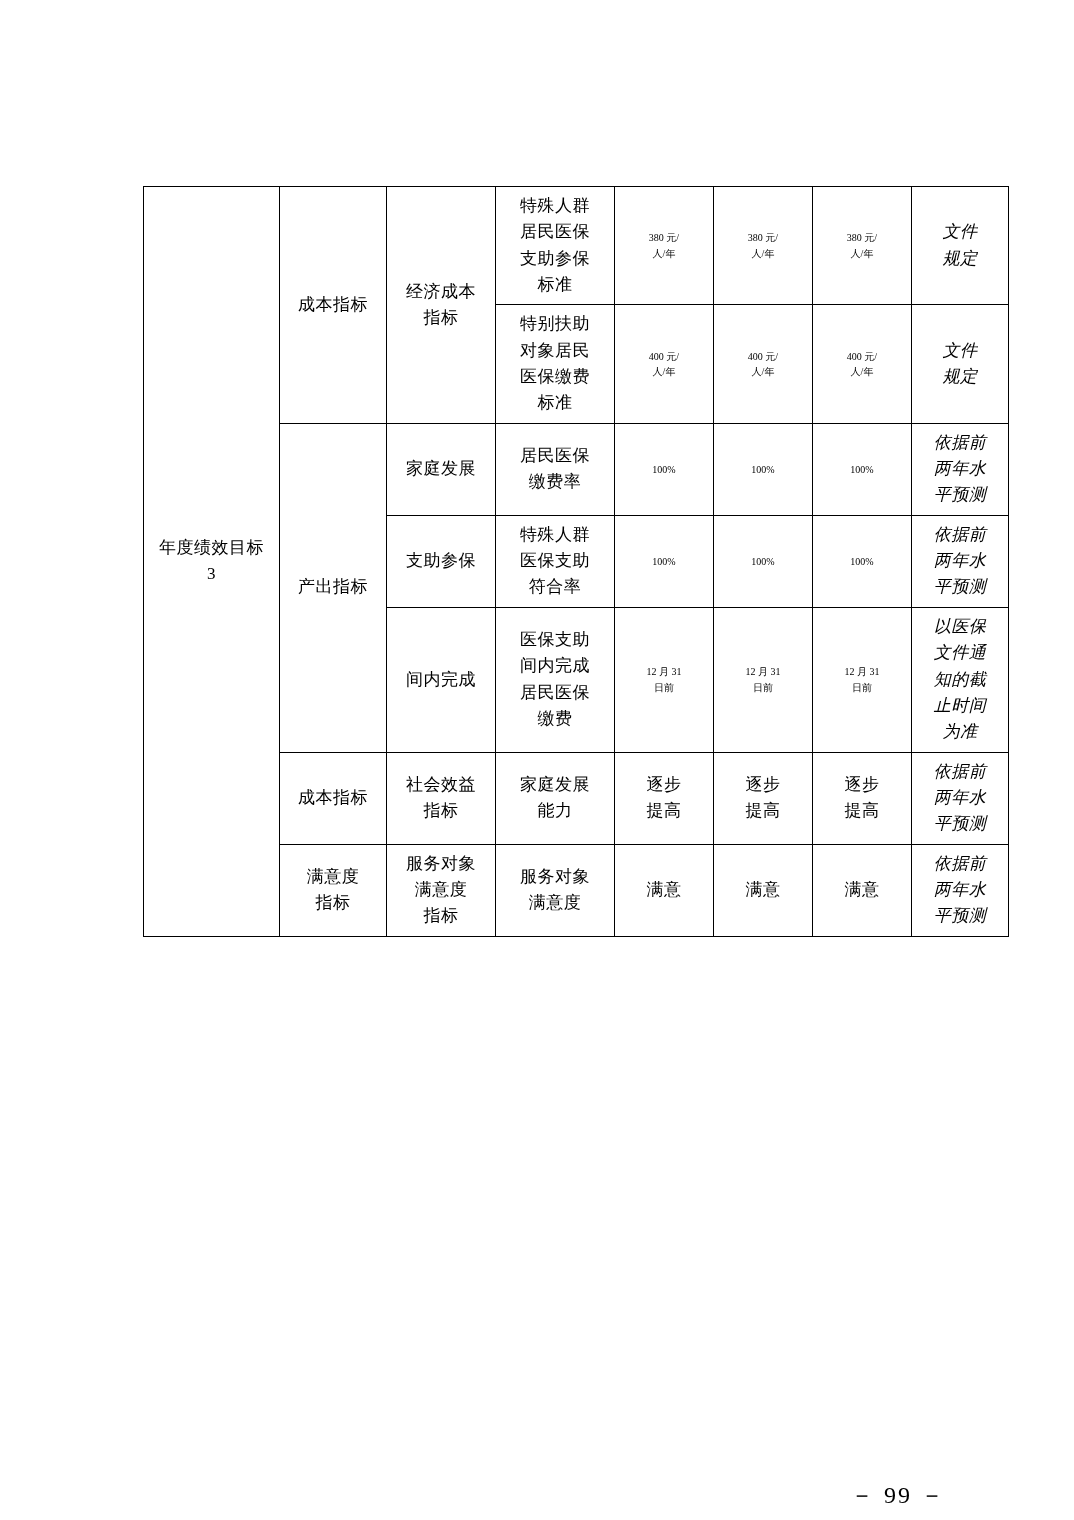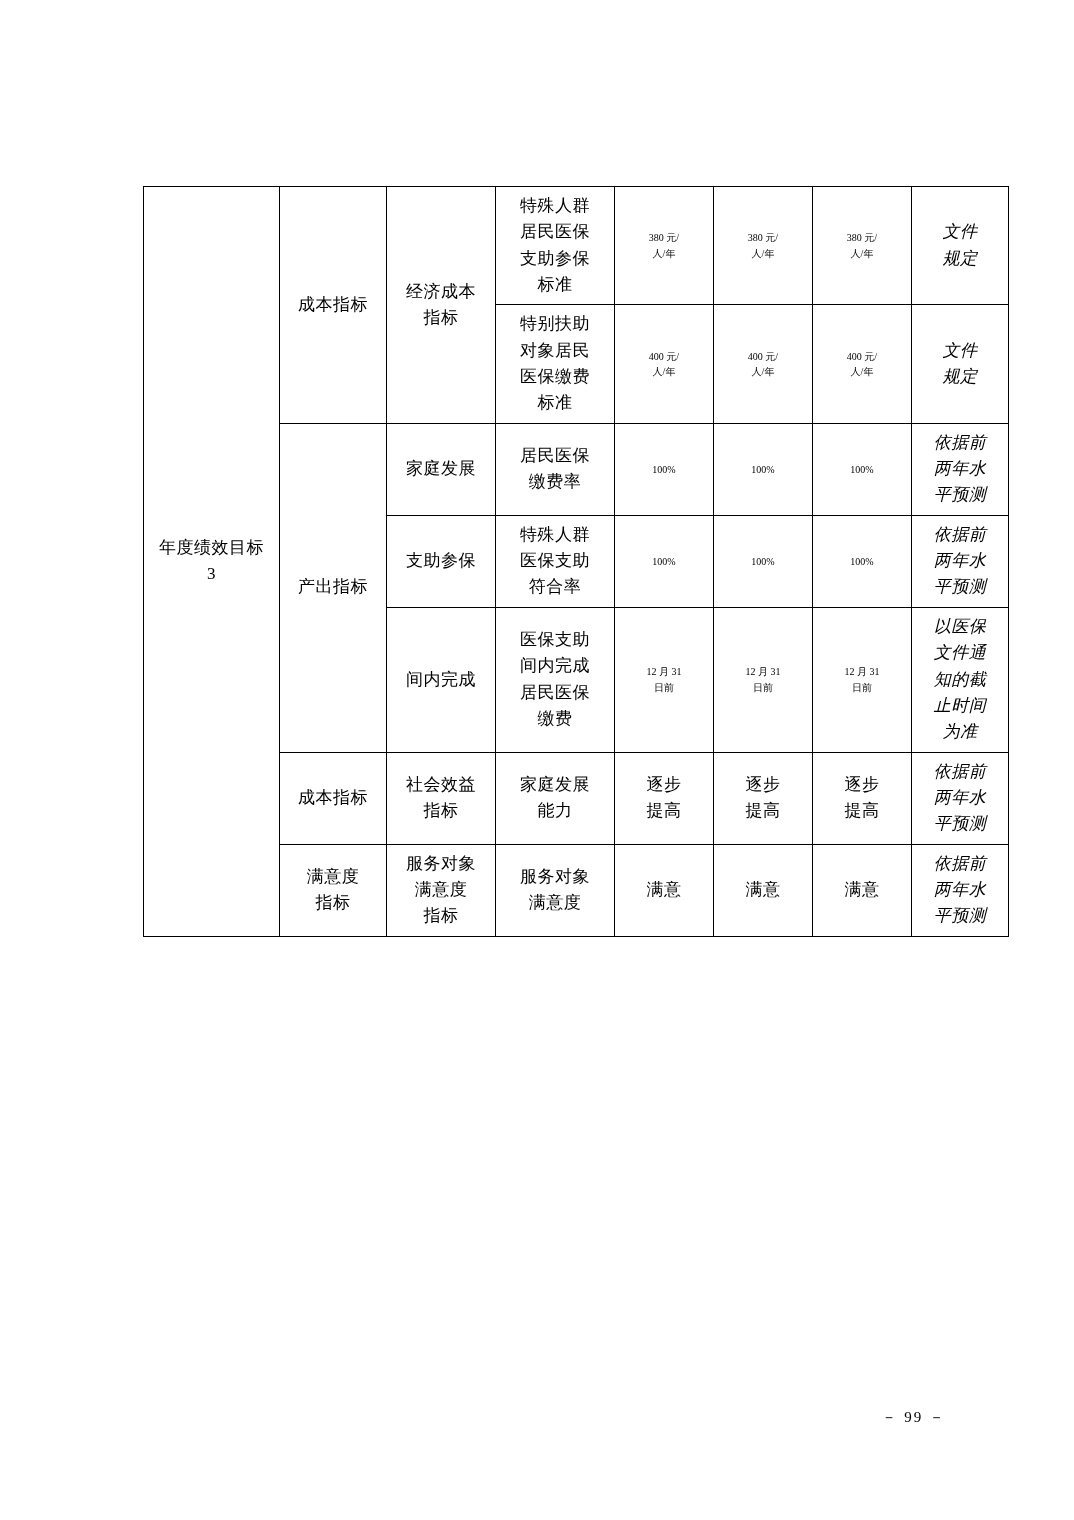--- a/index.html
+++ b/index.html
@@ -59,22 +59,22 @@
     font-size: 17px;
     line-height: 1.7;
   }
   .small-num {
     font-size: 10px;
     letter-spacing: 0;
   }
   .page-number {
     position: absolute;
     right: 128px;
-    top: 1408px;
-    font-size: 15px;
+    top: 1479px;
+    font-size: 24px;
     letter-spacing: 2px;
     font-family: "Liberation Serif", "DejaVu Serif", serif;
   }
 </style>
 </head>
 <body>
 
 <div class="page">
 
   <div class="table-wrap">

